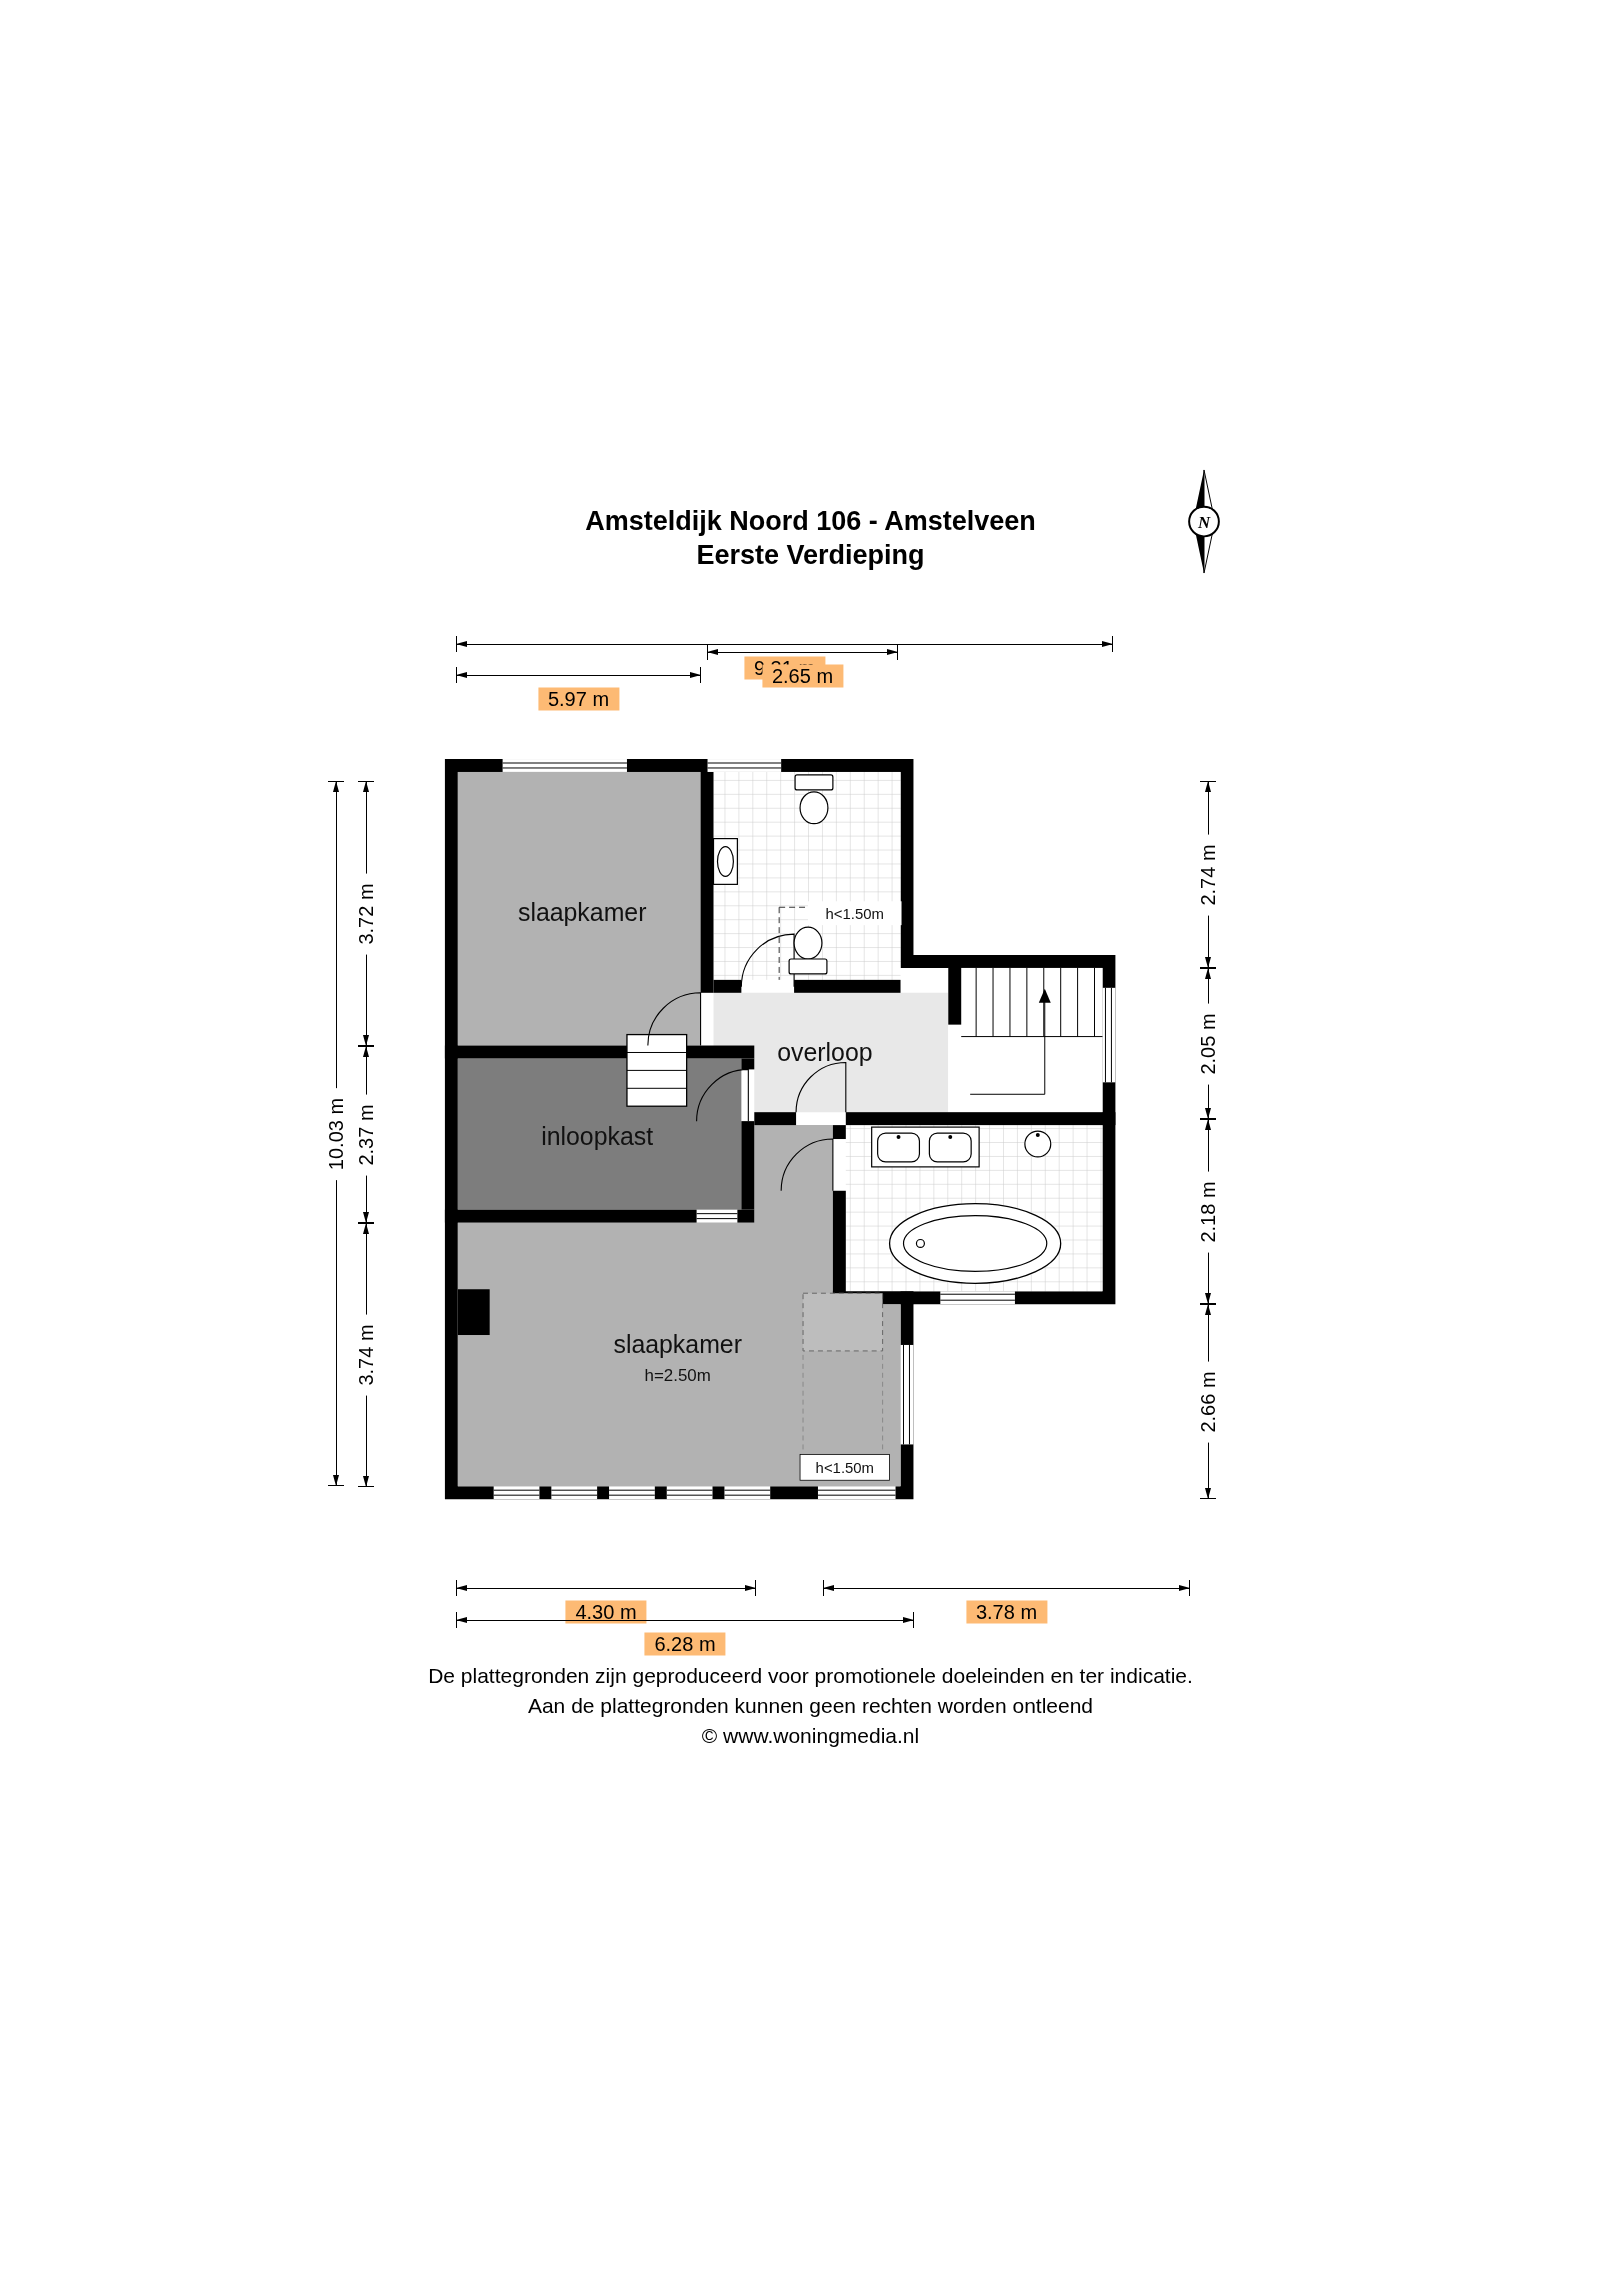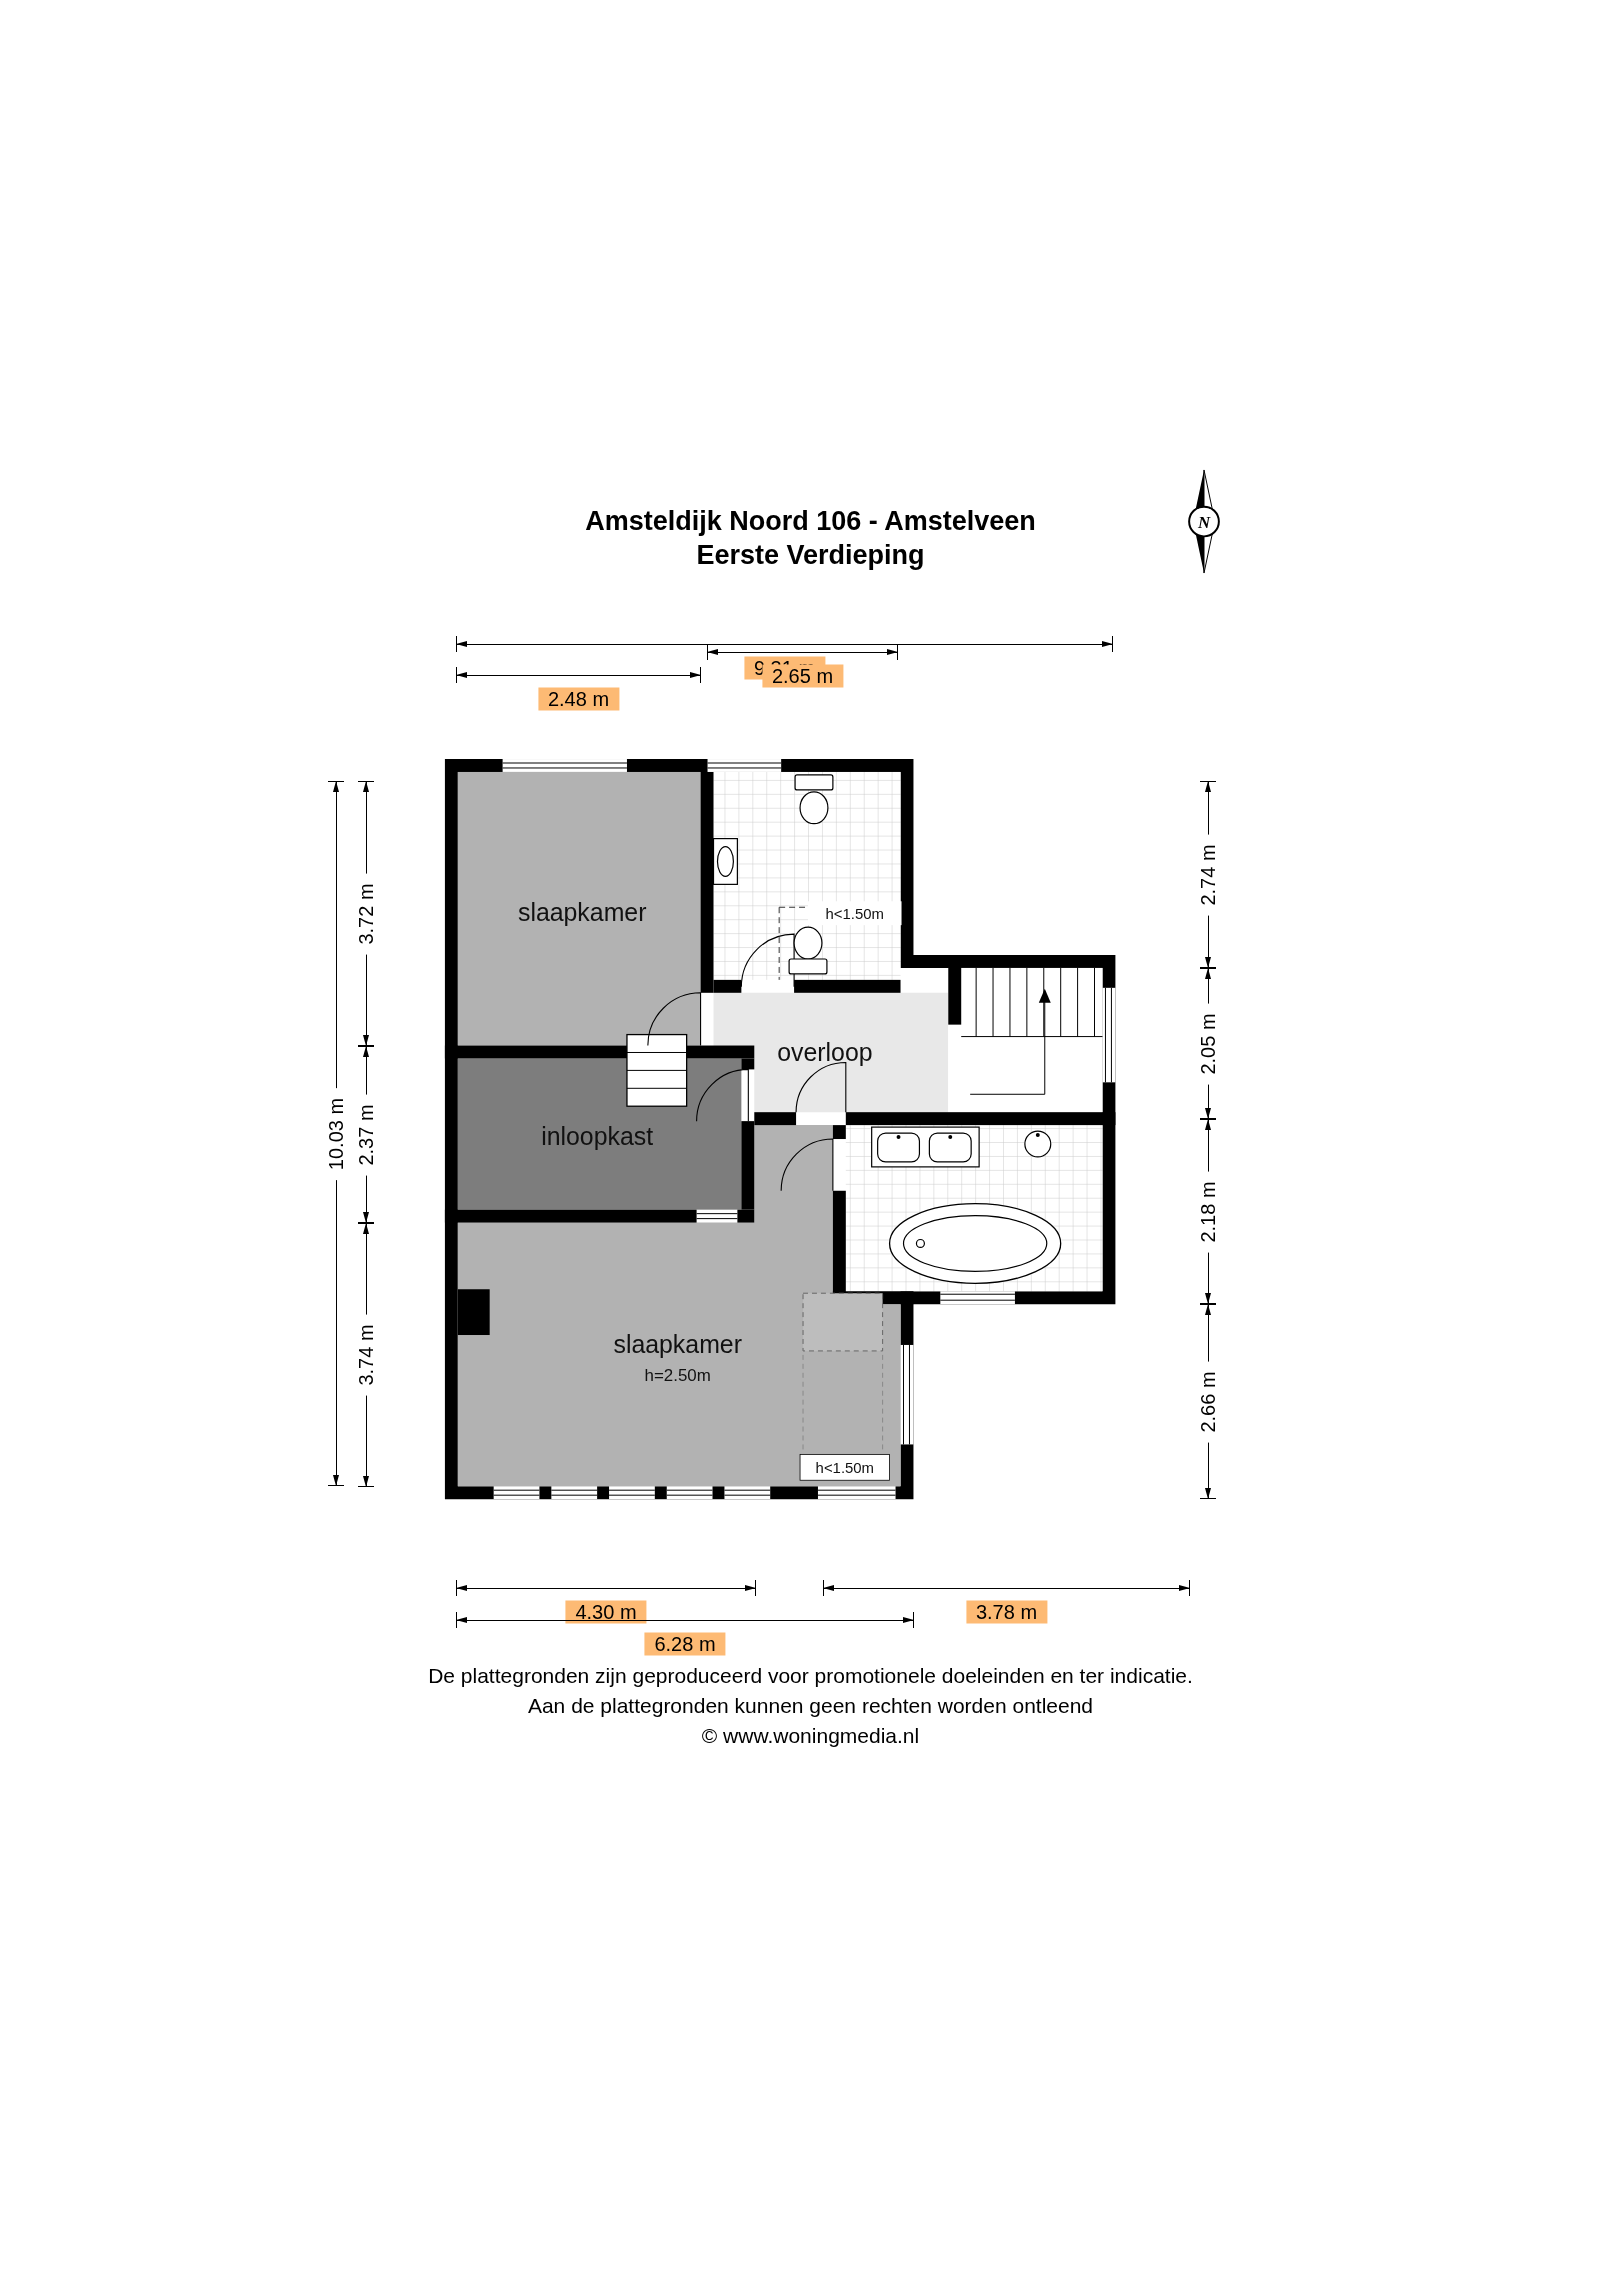--- a/index.html
+++ b/index.html
@@ -195,21 +195,21 @@
 <div class="dimh" style="left:456px;top:634px;width:657px;height:20px;">
   <span class="bar"></span>
   <span class="tick tl"></span>
   <span class="tick tr"></span>
   <span class="lbl">9.31 m</span>
 </div>
 <div class="dimh" style="left:456px;top:665px;width:245px;height:20px;">
   <span class="bar"></span>
   <span class="tick tl"></span>
   <span class="tick tr"></span>
-  <span class="lbl">2.48 m</span>
+  <span class="lbl">5.97 m</span>
 </div>
 <div class="dimh" style="left:707px;top:642px;width:191px;height:20px;">
   <span class="bar"></span>
   <span class="tick tl"></span>
   <span class="tick tr"></span>
   <span class="lbl">2.65 m</span>
 </div>
 
 <div class="dimv" style="left:326px;top:781px;width:20px;height:705px;">
   <span class="bar"></span>

